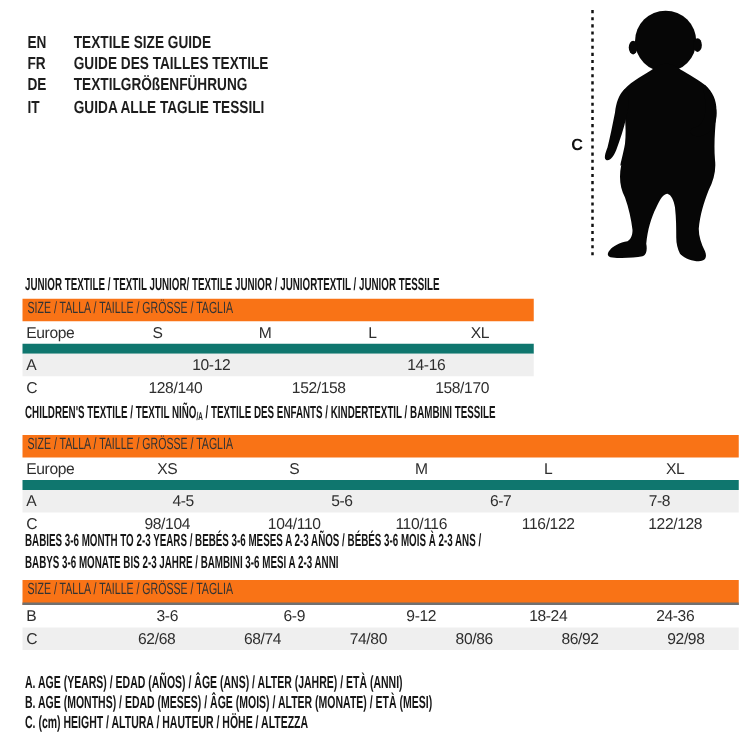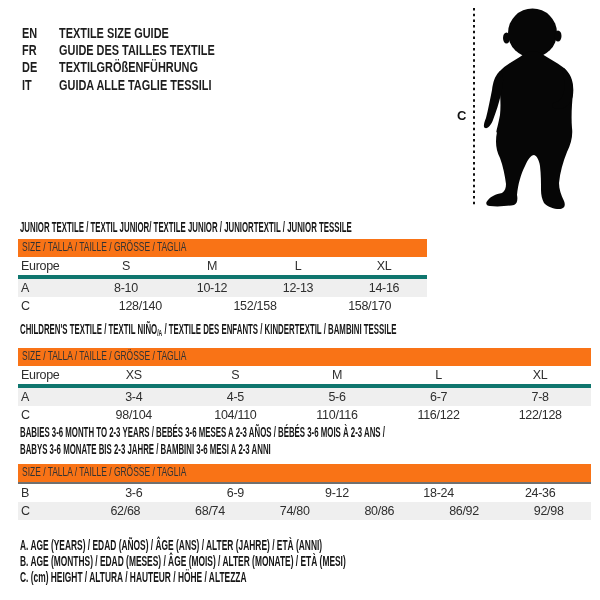--- a/index.html
+++ b/index.html
@@ -26,21 +26,21 @@
   .sub { font-size:9px; vertical-align:-2px; }
   
   .size-table { position:absolute; color:#2e2e2e; }
   .bar { height:18px; line-height:13px; background:#f97316; padding-left:4px; overflow:hidden; }
   .bar-text {
     display:inline-block; font-size:13px; color:#333333; white-space:nowrap;
     transform:scaleX(0.65); transform-origin:0 50%;
   }
   .bar.with-divider { border-bottom:2px solid #707070; }
   .t-row { display:flex; height:18px; line-height:18px; font-size:12.5px; letter-spacing:-0.3px; }
-  .t-row.header-row { border-bottom:4px solid #0f766e; }
+  .t-row.header-row { border-bottom:8px solid #0f766e; }
   .t-row.striped { background:#efefef; }
   .cell-label { width:62px; flex:0 0 62px; padding-left:3px; text-align:left; }
   .cell-data { flex:1; text-align:center; }
   
   .notes { position:absolute; left:20px; top:537px; }
   .note-line {
     height:16px; line-height:16px; font-size:14px; font-weight:bold; white-space:nowrap;
     transform:scaleX(0.60); transform-origin:0 50%; color:#161616;
   }
 </style>
@@ -128,23 +128,21 @@
     </div>
     <div class="t-row header-row">
       <div class="cell-label">Europe</div>
       <div class="cell-data">S</div>
       <div class="cell-data">M</div>
       <div class="cell-data">L</div>
       <div class="cell-data">XL</div>
     </div>
     <div class="t-row striped">
       <div class="cell-label">A</div>
-      <div class="cell-data">8-10</div>
       <div class="cell-data">10-12</div>
-      <div class="cell-data">12-13</div>
       <div class="cell-data">14-16</div>
     </div>
     <div class="t-row">
       <div class="cell-label">C</div>
       <div class="cell-data">128/140</div>
       <div class="cell-data">152/158</div>
       <div class="cell-data">158/170</div>
     </div>
   </div>
 
@@ -156,21 +154,20 @@
     <div class="t-row header-row">
       <div class="cell-label">Europe</div>
       <div class="cell-data">XS</div>
       <div class="cell-data">S</div>
       <div class="cell-data">M</div>
       <div class="cell-data">L</div>
       <div class="cell-data">XL</div>
     </div>
     <div class="t-row striped">
       <div class="cell-label">A</div>
-      <div class="cell-data">3-4</div>
       <div class="cell-data">4-5</div>
       <div class="cell-data">5-6</div>
       <div class="cell-data">6-7</div>
       <div class="cell-data">7-8</div>
     </div>
     <div class="t-row">
       <div class="cell-label">C</div>
       <div class="cell-data">98/104</div>
       <div class="cell-data">104/110</div>
       <div class="cell-data">110/116</div>

